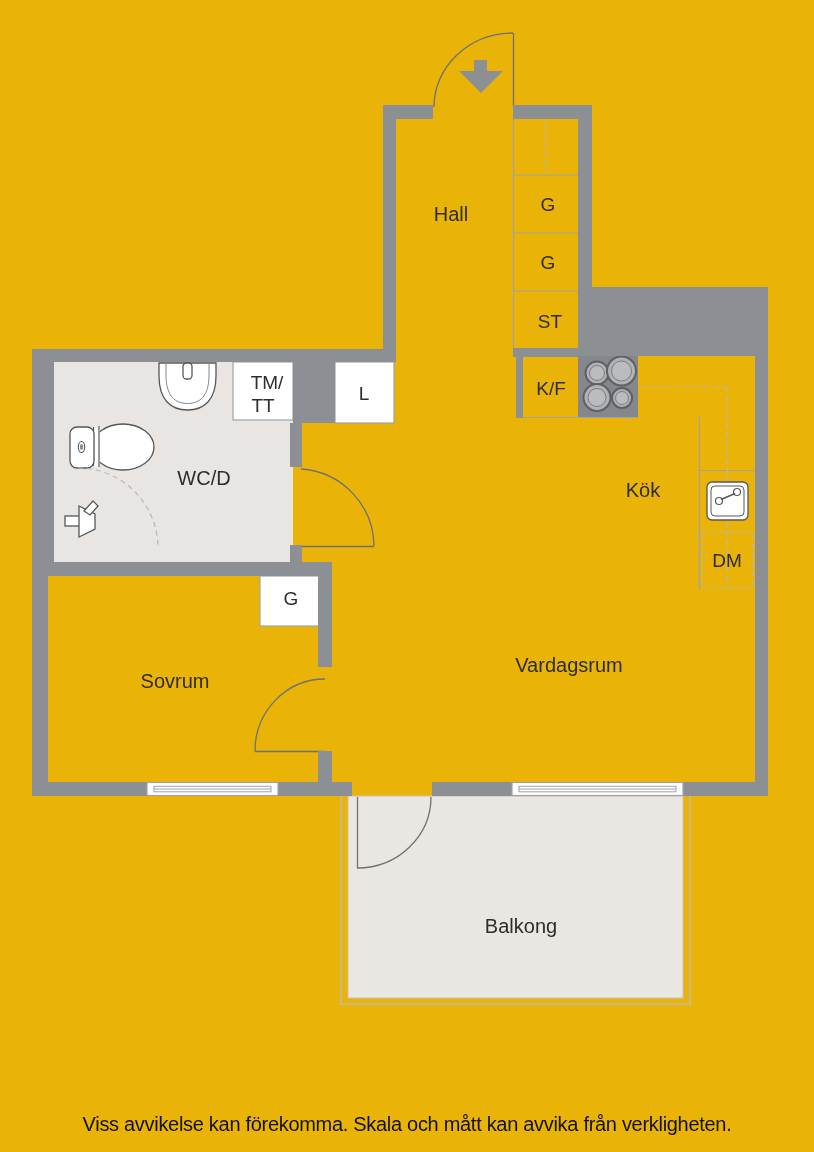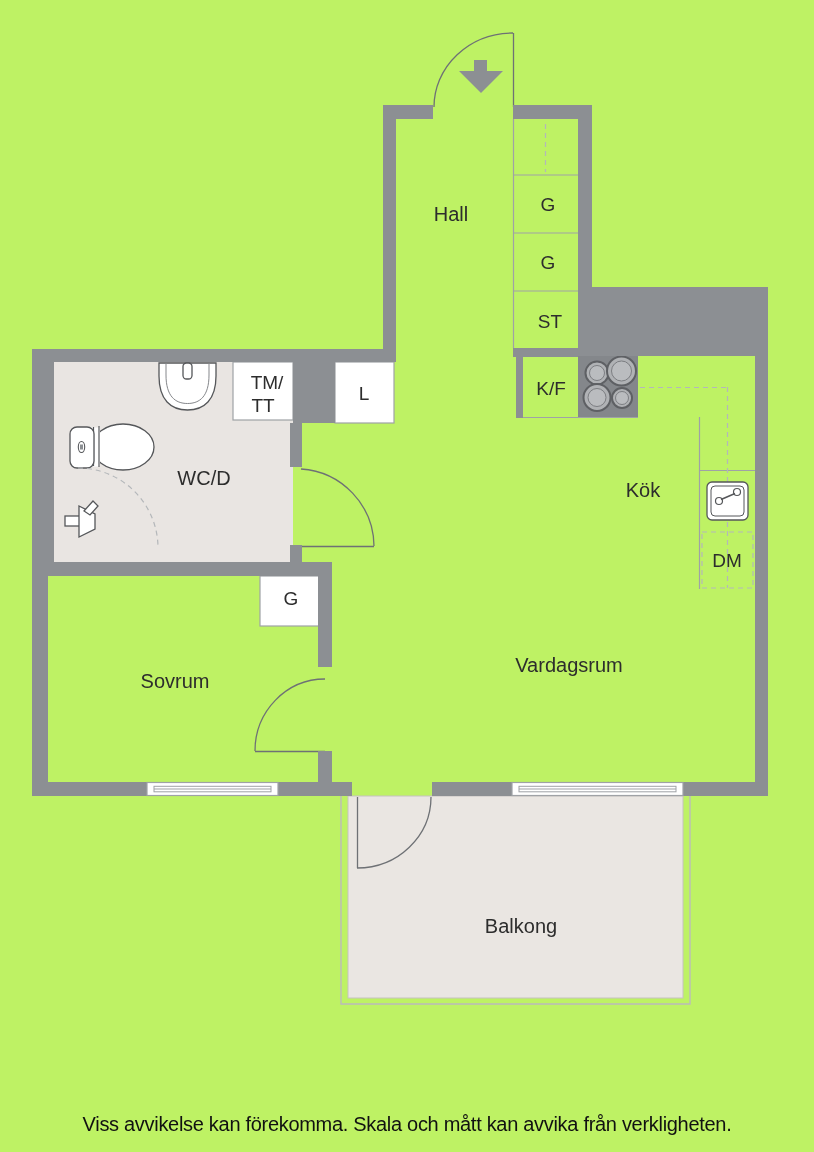--- a/index.html
+++ b/index.html
@@ -1,16 +1,16 @@
 <!DOCTYPE html>
 <html><head>
 <meta charset="utf-8">
 <style>
   html,body{margin:0;padding:0;background:#ffffff;}
-  #stage{position:relative;width:814px;height:1152px;background:#bef264;overflow:hidden;
+  #stage{position:relative;width:814px;height:1152px;background:#eab308;overflow:hidden;
          font-family:"Liberation Sans", sans-serif;}
   svg{position:absolute;left:0;top:0;}
   .room-label{font-family:"Liberation Sans", sans-serif;font-size:20px;fill:#2d2d2d;}
   .small-label{font-family:"Liberation Sans", sans-serif;font-size:19px;fill:#2d2d2d;}
   .disclaimer{font-family:"Liberation Sans", sans-serif;font-size:20px;fill:#111111;letter-spacing:-0.3px;}
   .wall{fill:#8c8f93;stroke:none;}
   .thin{stroke:#9fa2a6;stroke-width:1.2;fill:none;}
   .thinbox{stroke:#9fa2a6;stroke-width:1.2;fill:#ffffff;}
   .dash{stroke:#b4b7ba;stroke-width:1.2;fill:none;stroke-dasharray:5 4;}
   .door{stroke:#6e7175;stroke-width:1.3;fill:none;}

